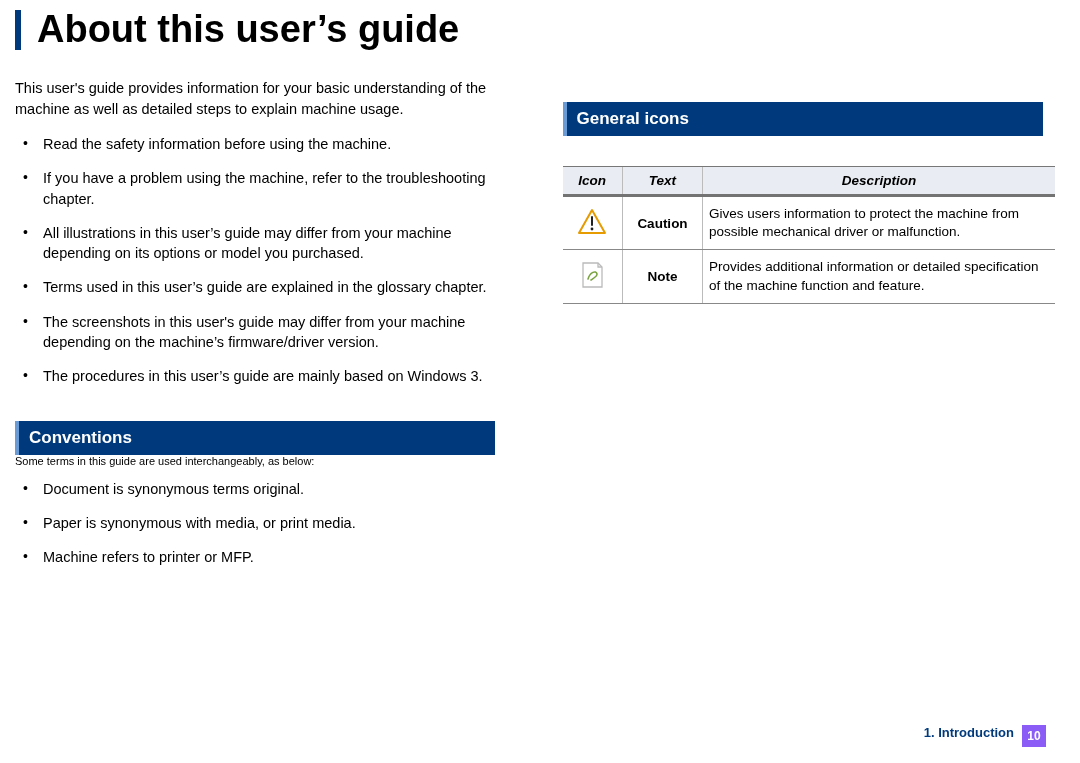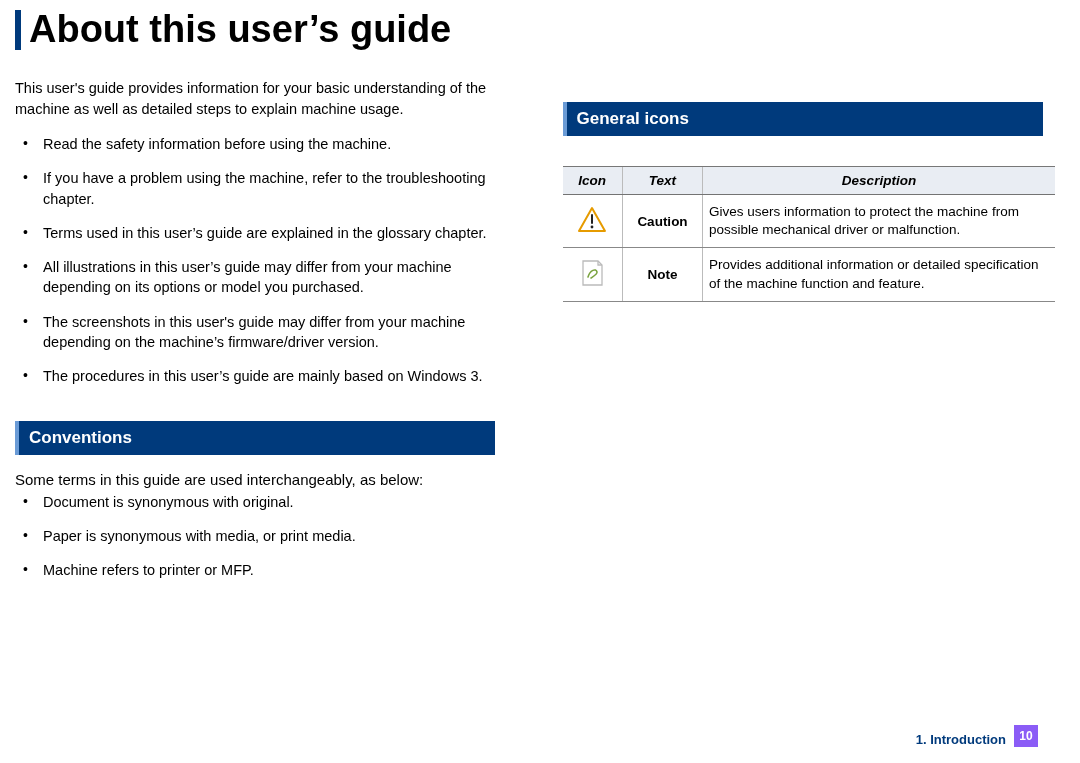--- a/index.html
+++ b/index.html
@@ -10,21 +10,21 @@
     font-family: "Segoe UI", "Myriad Pro", Arial, sans-serif;
     color: #000;
     position: relative;
     overflow: hidden;
   }
   .page {
     padding: 10px 25px 0 15px;
   }
   .title-bar {
     border-left: 6px solid #003a7c;
-    padding-left: 8px;
+    padding-left: 16px;
     margin-bottom: 28px;
   }
   .title-bar h1 {
     font-size: 38px;
     font-weight: 700;
     line-height: 1.05;
   }
   .columns {
     display: flex;
     gap: 55px;
@@ -57,66 +57,65 @@
     font-size: 14px;
   }
   .section-header {
     background: #003a7c;
     color: #fff;
     font-weight: 700;
     font-size: 17px;
     padding: 7px 10px 7px 10px;
     border-left: 4px solid #6a9bd6;
     margin-top: 34px;
-    margin-bottom: 16px;
     width: 480px;
     max-width: 100%;
   }
   .col-right .section-header {
     margin-top: 24px;
     margin-bottom: 30px;
   }
   .subintro {
-    font-size: 15px;
-    margin-bottom: 4px;
+    font-size: 11px;
+    margin-bottom: 12px;
   }
   table.icons {
     border-collapse: collapse;
     width: 100%;
     font-size: 13.5px;
   }
   table.icons th {
     background: #e9edf3;
     font-weight: 700;
     font-style: italic;
     text-align: center;
     border-top: 1px solid #777;
-    border-bottom: 1px solid #737373;
+    border-bottom: 3px solid #737373;
     border-left: 1px solid #bbb;
     padding: 6px 4px;
   }
   table.icons th:first-child { border-left: none; }
   table.icons th.col-icon { width: 60px; }
   table.icons th.col-text { width: 80px; }
   table.icons td {
     border-bottom: 1px solid #888;
     border-left: 1px solid #bbb;
     padding: 8px 6px;
     vertical-align: middle;
   }
   table.icons td:first-child { border-left: none; text-align: center; }
   table.icons td.text-col { font-weight: 700; text-align: center; }
   table.icons td.desc-col { line-height: 1.35; }
   .icon-box { display: inline-block; }
   .footer {
     position: absolute;
-    right: 42px;
+    right: 34px;
     bottom: 16px;
     display: flex;
-    align-items: flex-end;
+    align-items: flex-start;
     gap: 8px;
   }
   .footer .chapter {
     color: #003a7c;
     font-weight: 700;
     font-size: 13px;
   }
   .footer .page-num {
     background: #8b5cf6;
     color: #fff;
@@ -139,32 +138,32 @@
   </div>
 
   <div class="columns">
 
     <div class="col">
       <p class="intro">This user's guide provides information for your basic understanding of the machine as well as detailed steps to explain machine usage.</p>
 
       <ul class="bullets">
         <li>Read the safety information before using the machine.</li>
         <li>If you have a problem using the machine, refer to the troubleshooting chapter.</li>
+        <li>All illustrations in this user’s guide may differ from your machine depending on its options or model you purchased.</li>
         <li>Terms used in this user’s guide are explained in the glossary chapter.</li>
-        <li>All illustrations in this user’s guide may differ from your machine depending on its options or model you purchased.</li>
         <li>The screenshots in this user's guide may differ from your machine depending on the machine’s firmware/driver version.</li>
         <li>The procedures in this user’s guide are mainly based on Windows 3.</li>
       </ul>
 
       <div class="section-header">Conventions</div>
 
       <p class="subintro">Some terms in this guide are used interchangeably, as below:</p>
 
       <ul class="bullets">
-        <li>Document is synonymous with original.</li>
+        <li>Document is synonymous terms original.</li>
         <li>Paper is synonymous with media, or print media.</li>
         <li>Machine refers to printer or MFP.</li>
       </ul>
     </div>
 
     <div class="col col-right">
       <div class="section-header">General icons</div>
 
       <table class="icons">
         <thead>

